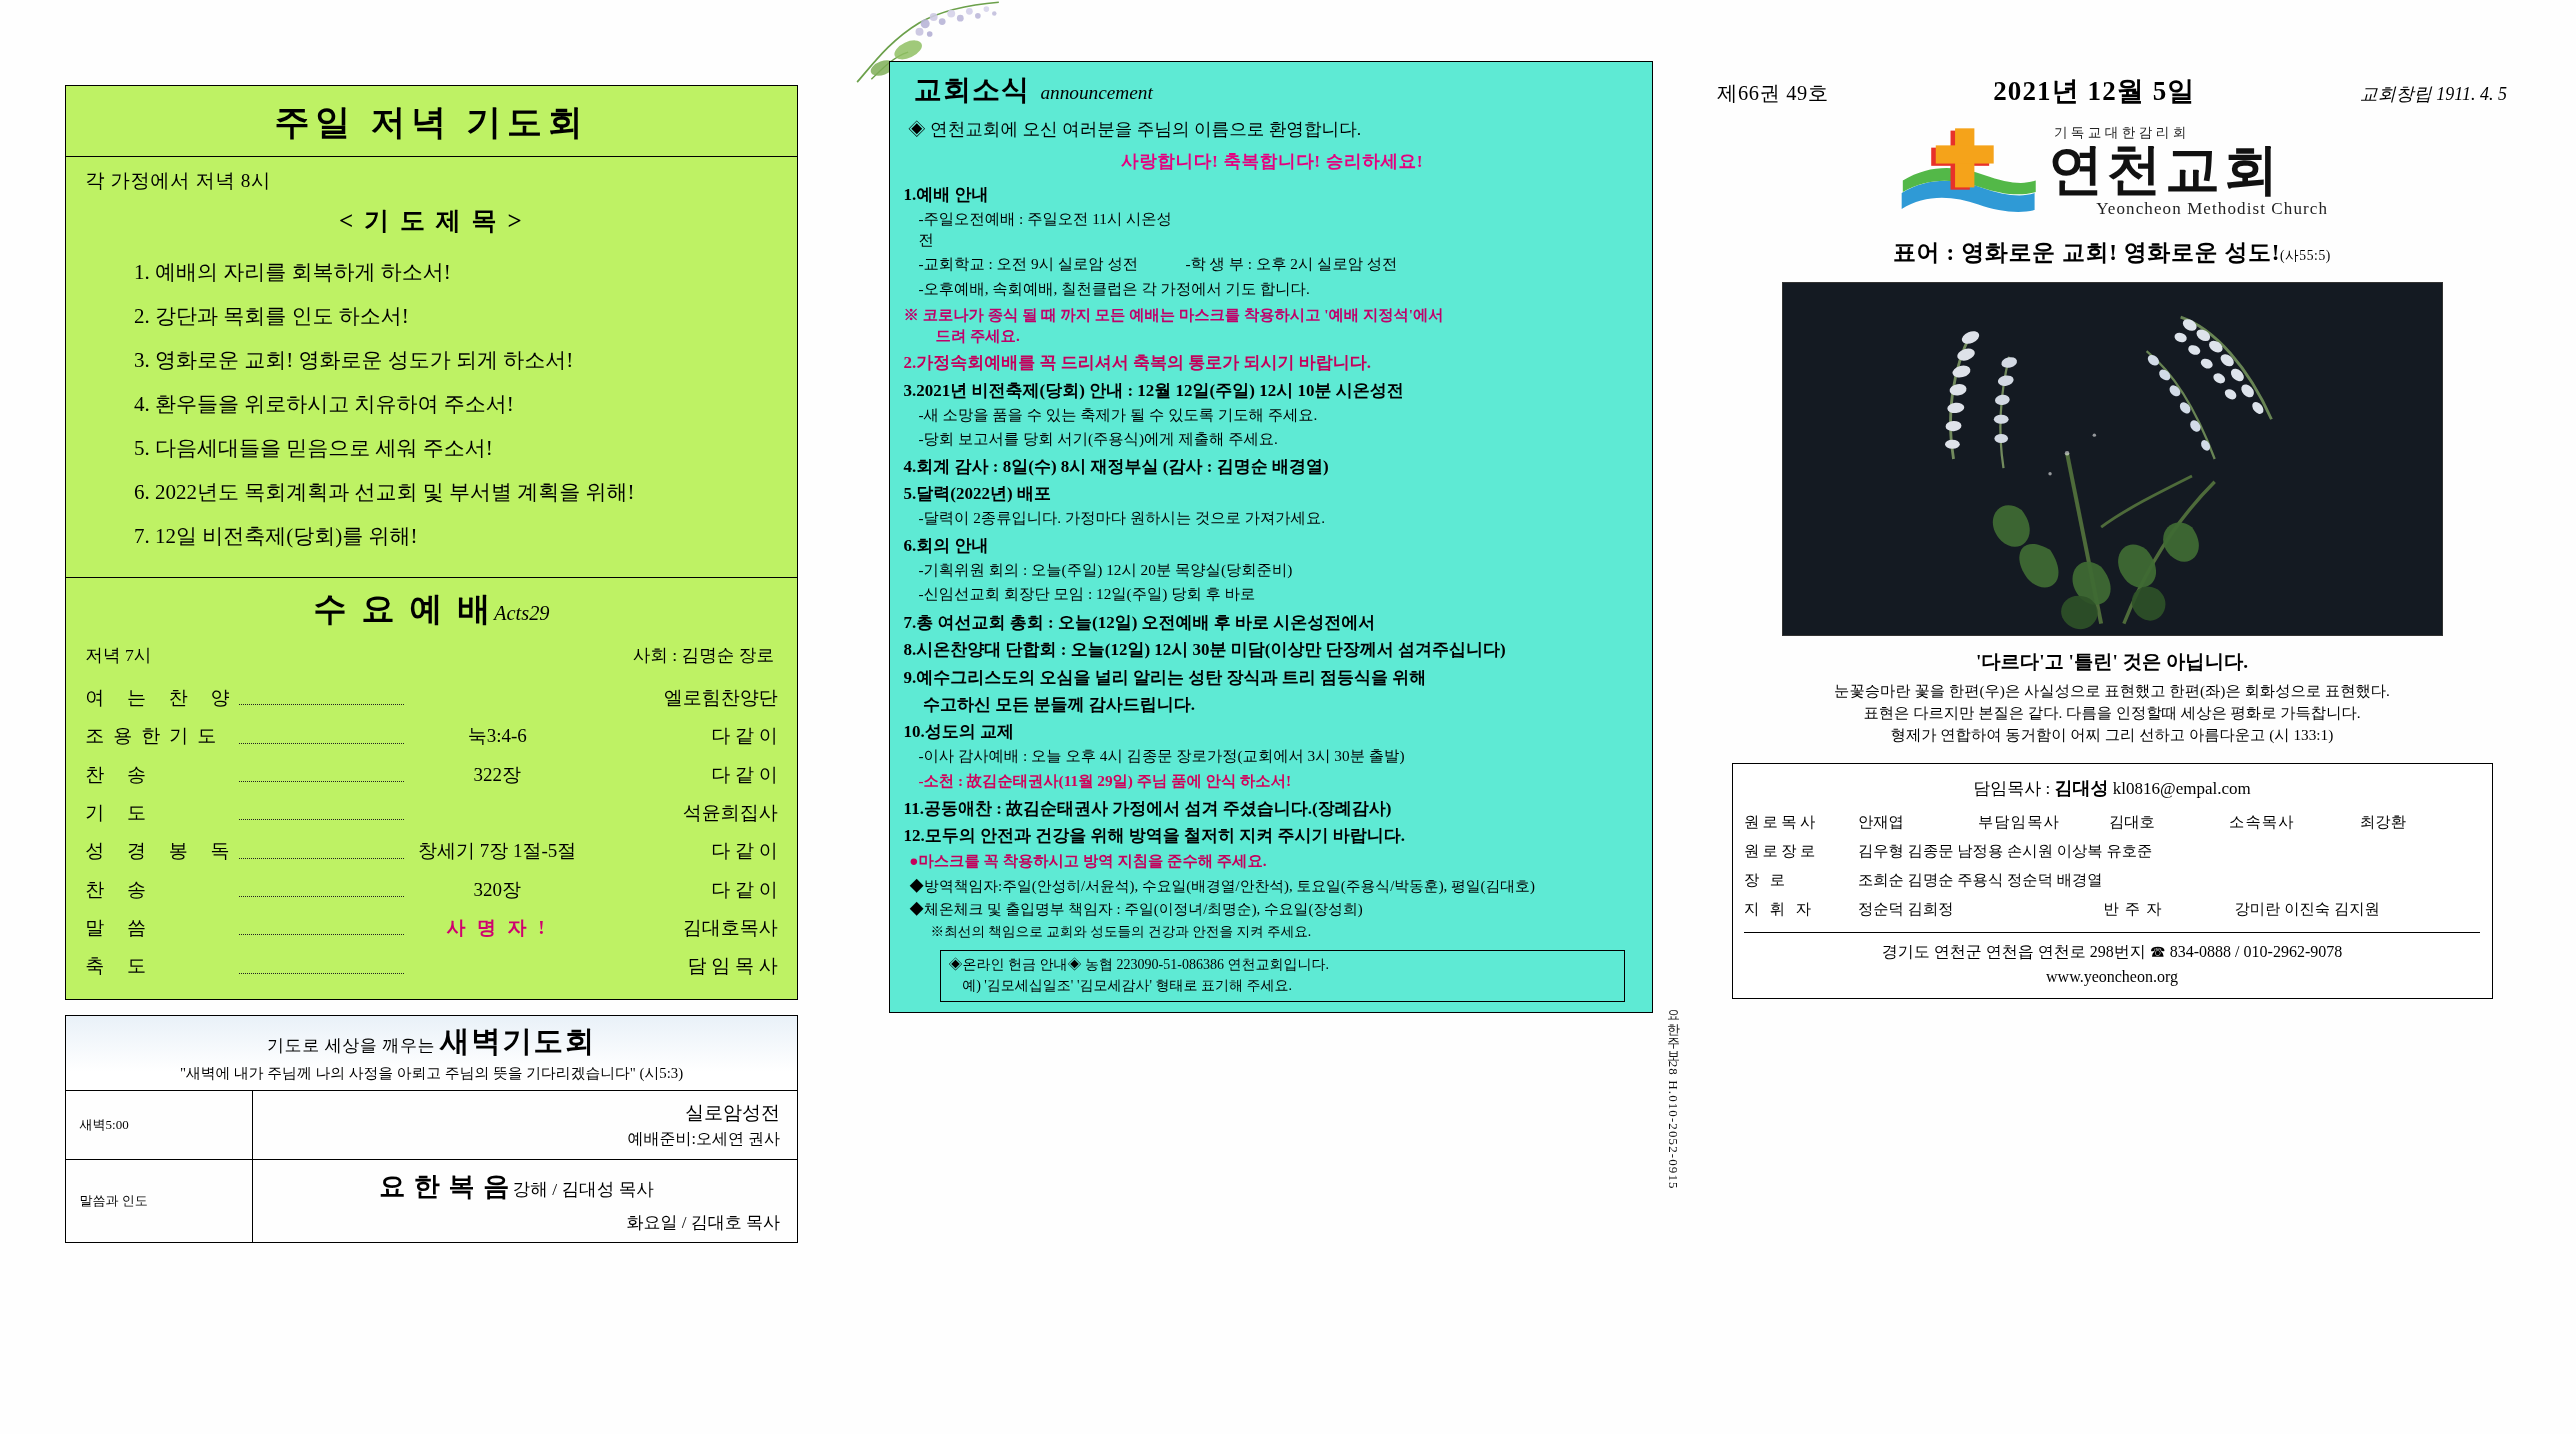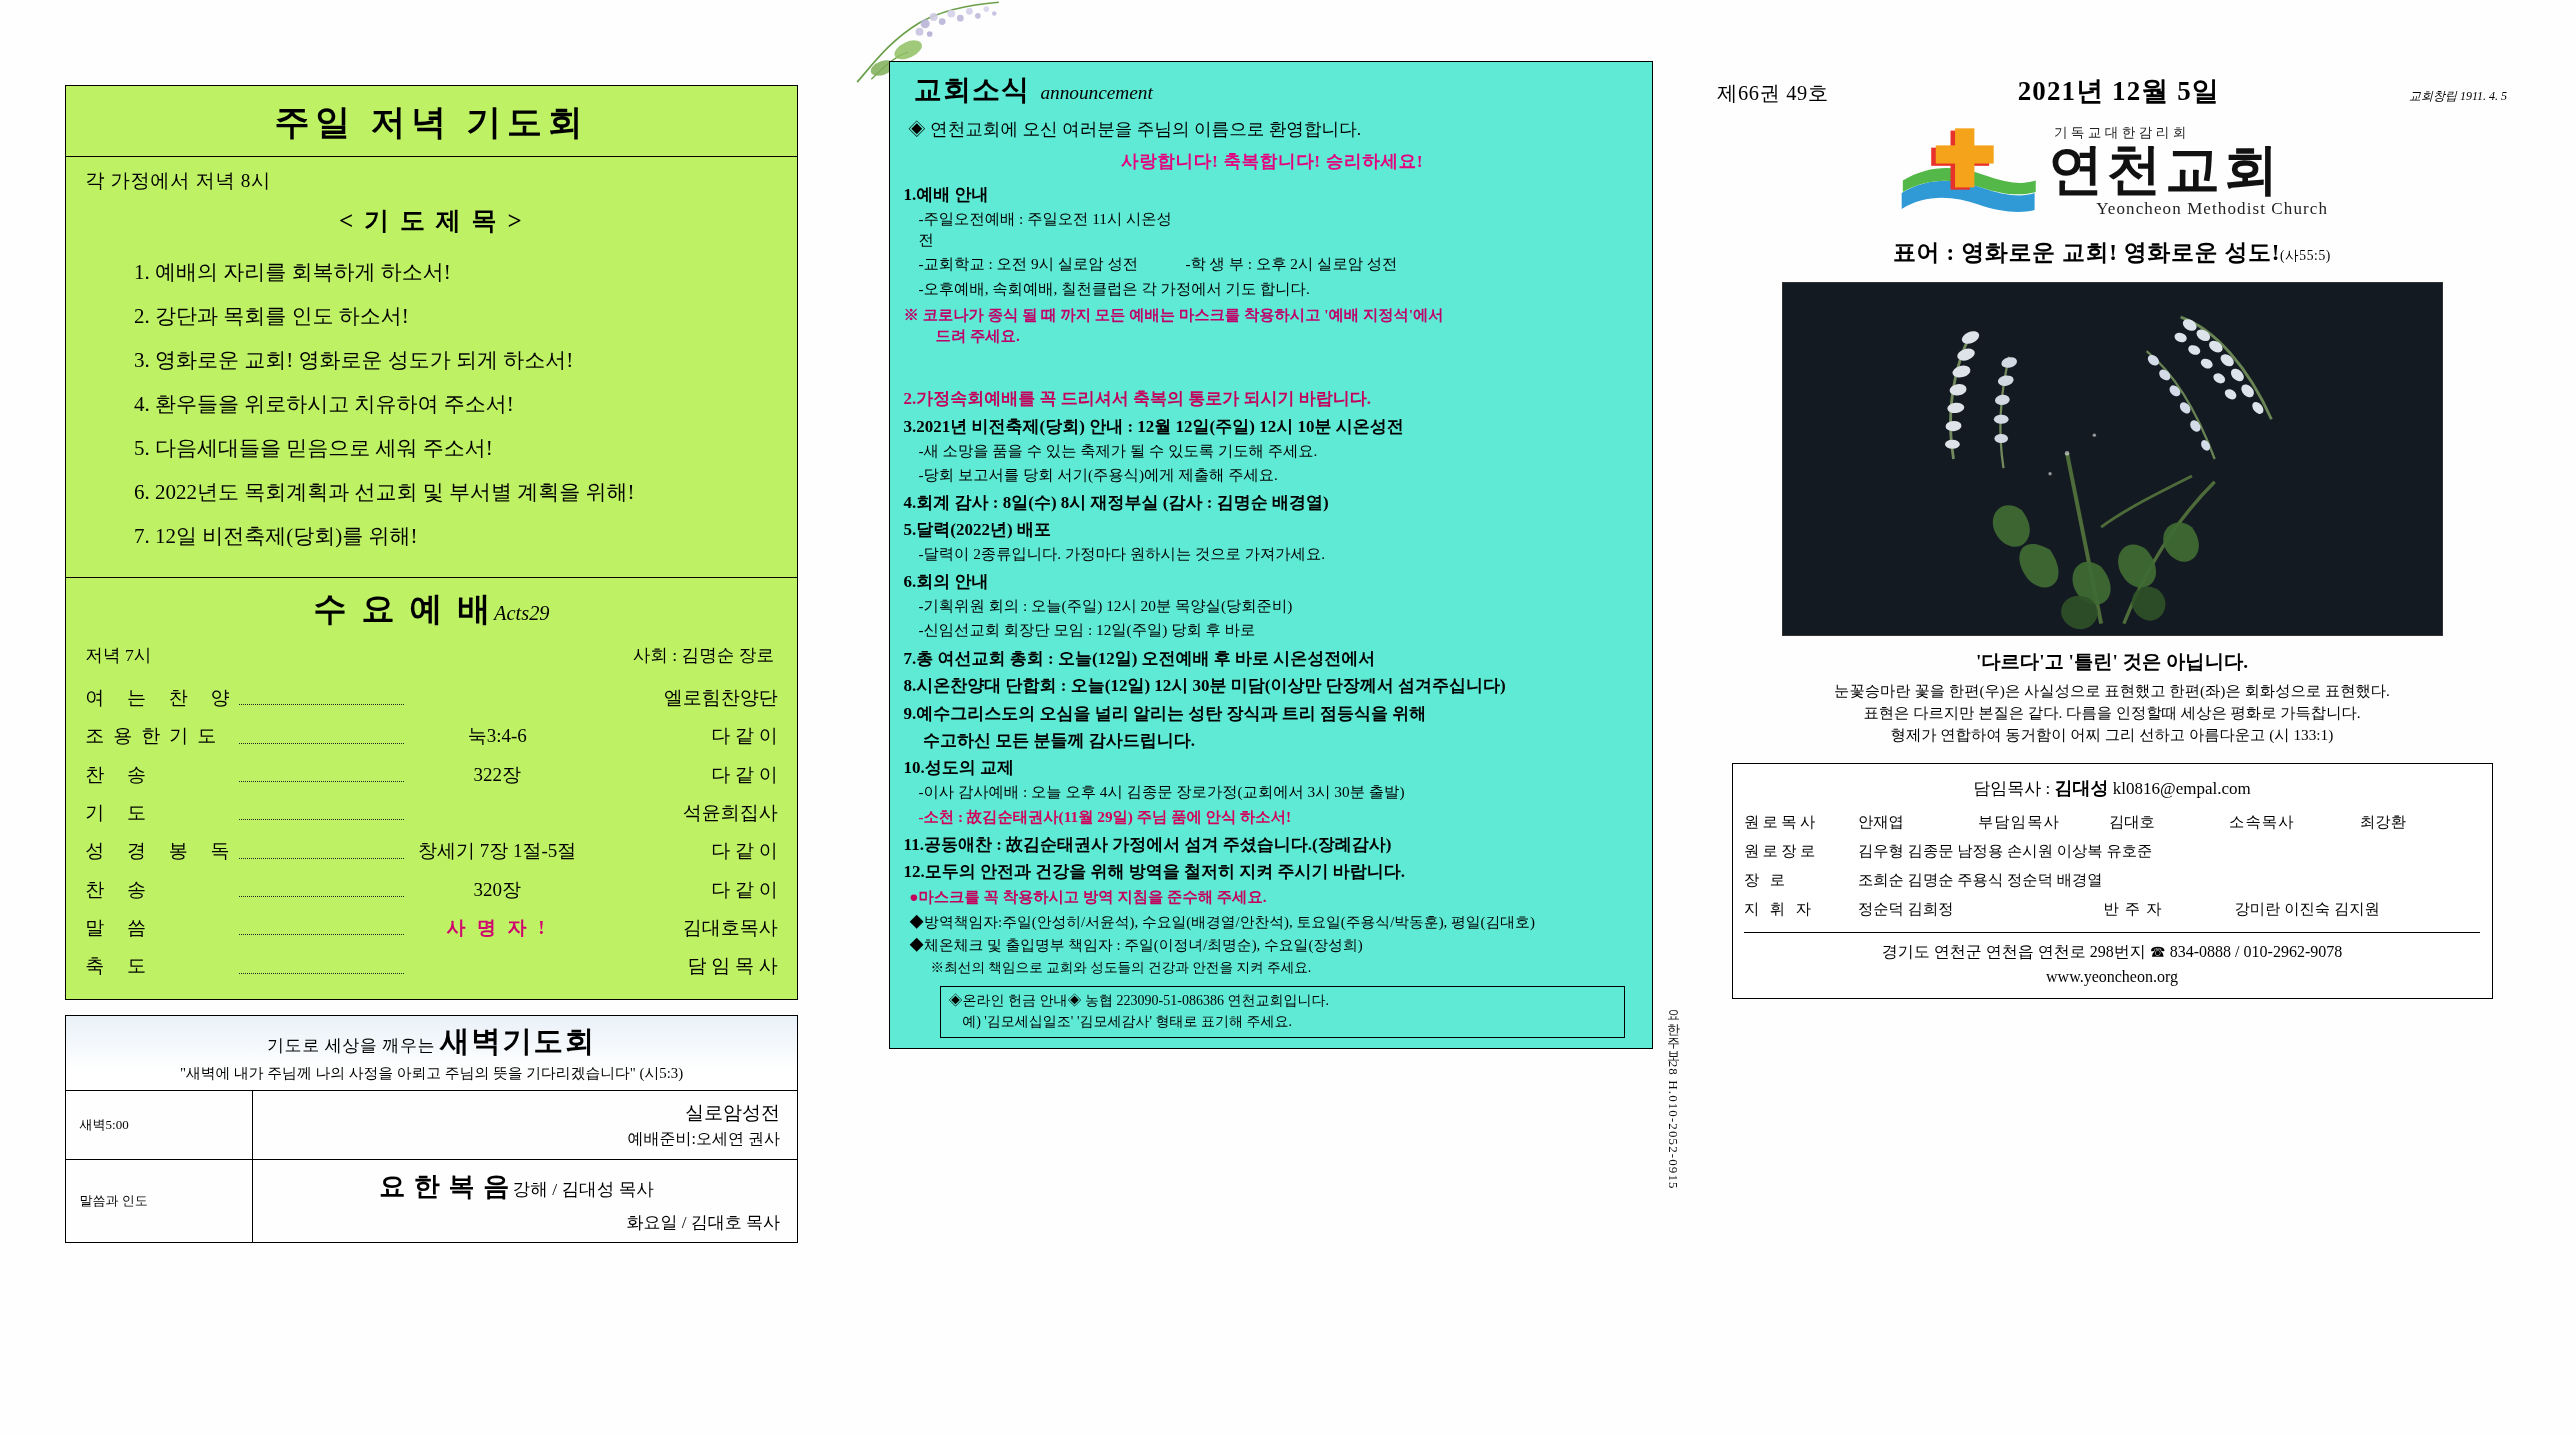--- a/index.html
+++ b/index.html
@@ -261,21 +261,21 @@
     font-weight: bold;
     padding: 3.4px 0 1.1px 0;
   }
   .c2 .note .ind {
     display: block;
     padding-left: 32px;
   }
   .c2 .red {
     color: #d2005a;
   }
-  .c2 .item.redtext { color: #c4005c; margin-top: 36px; }
+  .c2 .item.redtext { color: #c4005c; }
   .c2 .bullet-red {
     font-size: 15.3px;
     color: #c4005c;
     font-weight: bold;
     padding: 2.8px 0 1.7px 5.7px;
   }
   .c2 .bullet-blk {
     font-size: 14.8px;
     padding: 2.8px 0 1.7px 5.7px;
   }
@@ -311,21 +311,21 @@
     width: 806px;
   }
   .c3-head {
     display: flex;
     align-items: baseline;
     justify-content: space-between;
     padding: 16px 8px 4.5px 8px;
   }
   .c3-vol { font-size: 20.4px; letter-spacing: 0.6px;}
   .c3-date { font-size: 27px; font-weight: bold; letter-spacing: 1.1px;}
-  .c3-found { font-size: 12px; font-style: italic; }
+  .c3-found { font-size: 18px; font-style: italic; }
   .c3-logo {
     display: flex;
     align-items: center;
     justify-content: center;
     padding: 10.2px 0 3.4px 0;
     gap: 10.2px;
   }
   .logo-mark {
     position: relative;
     width: 142px;

